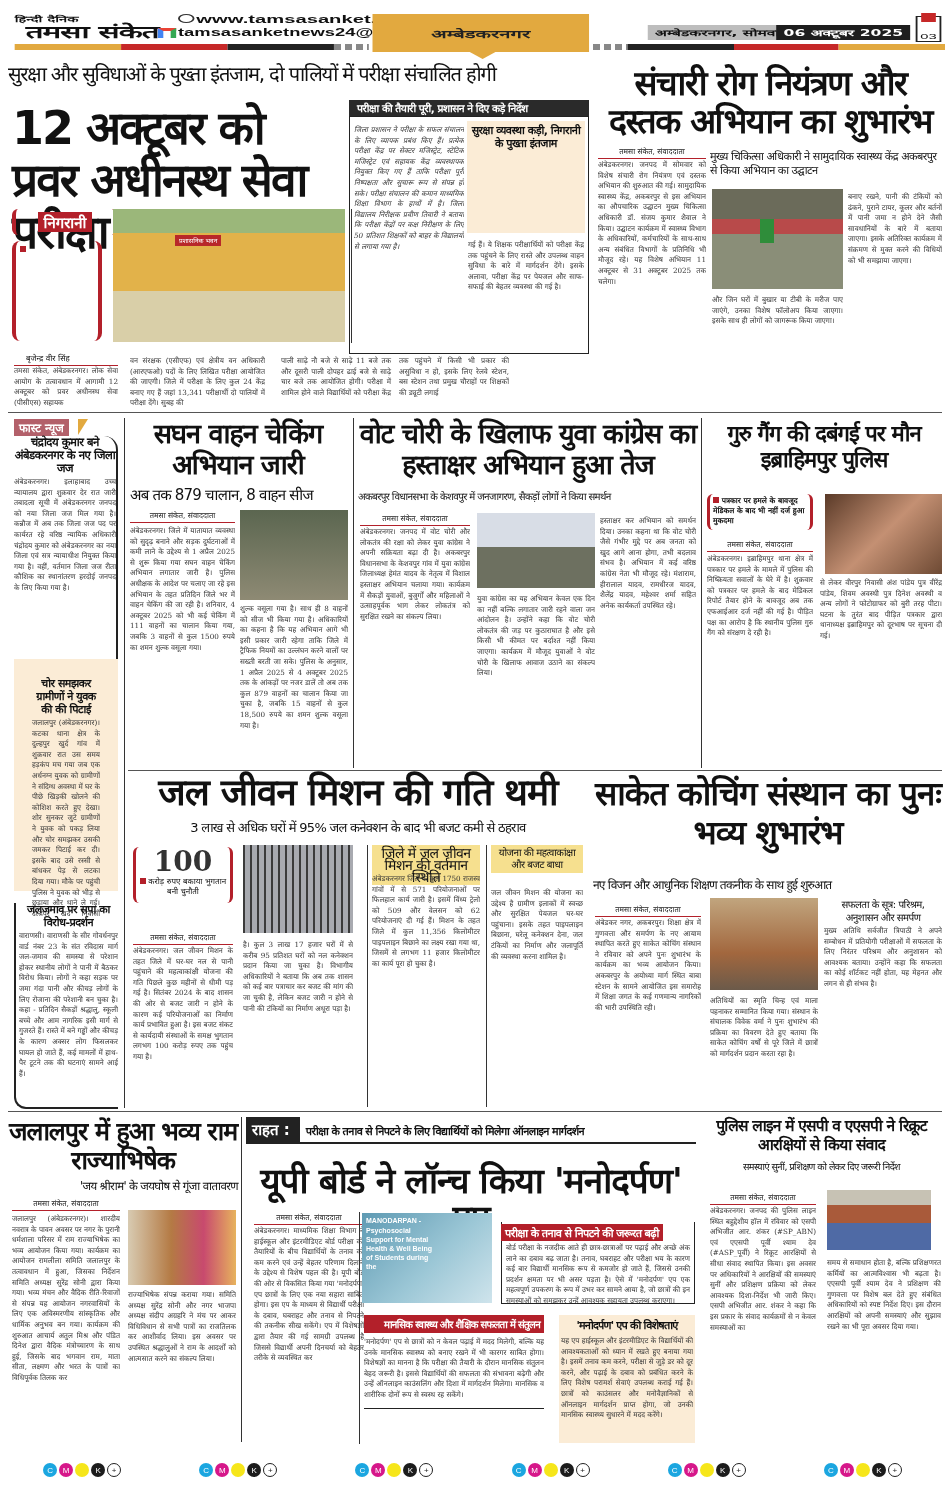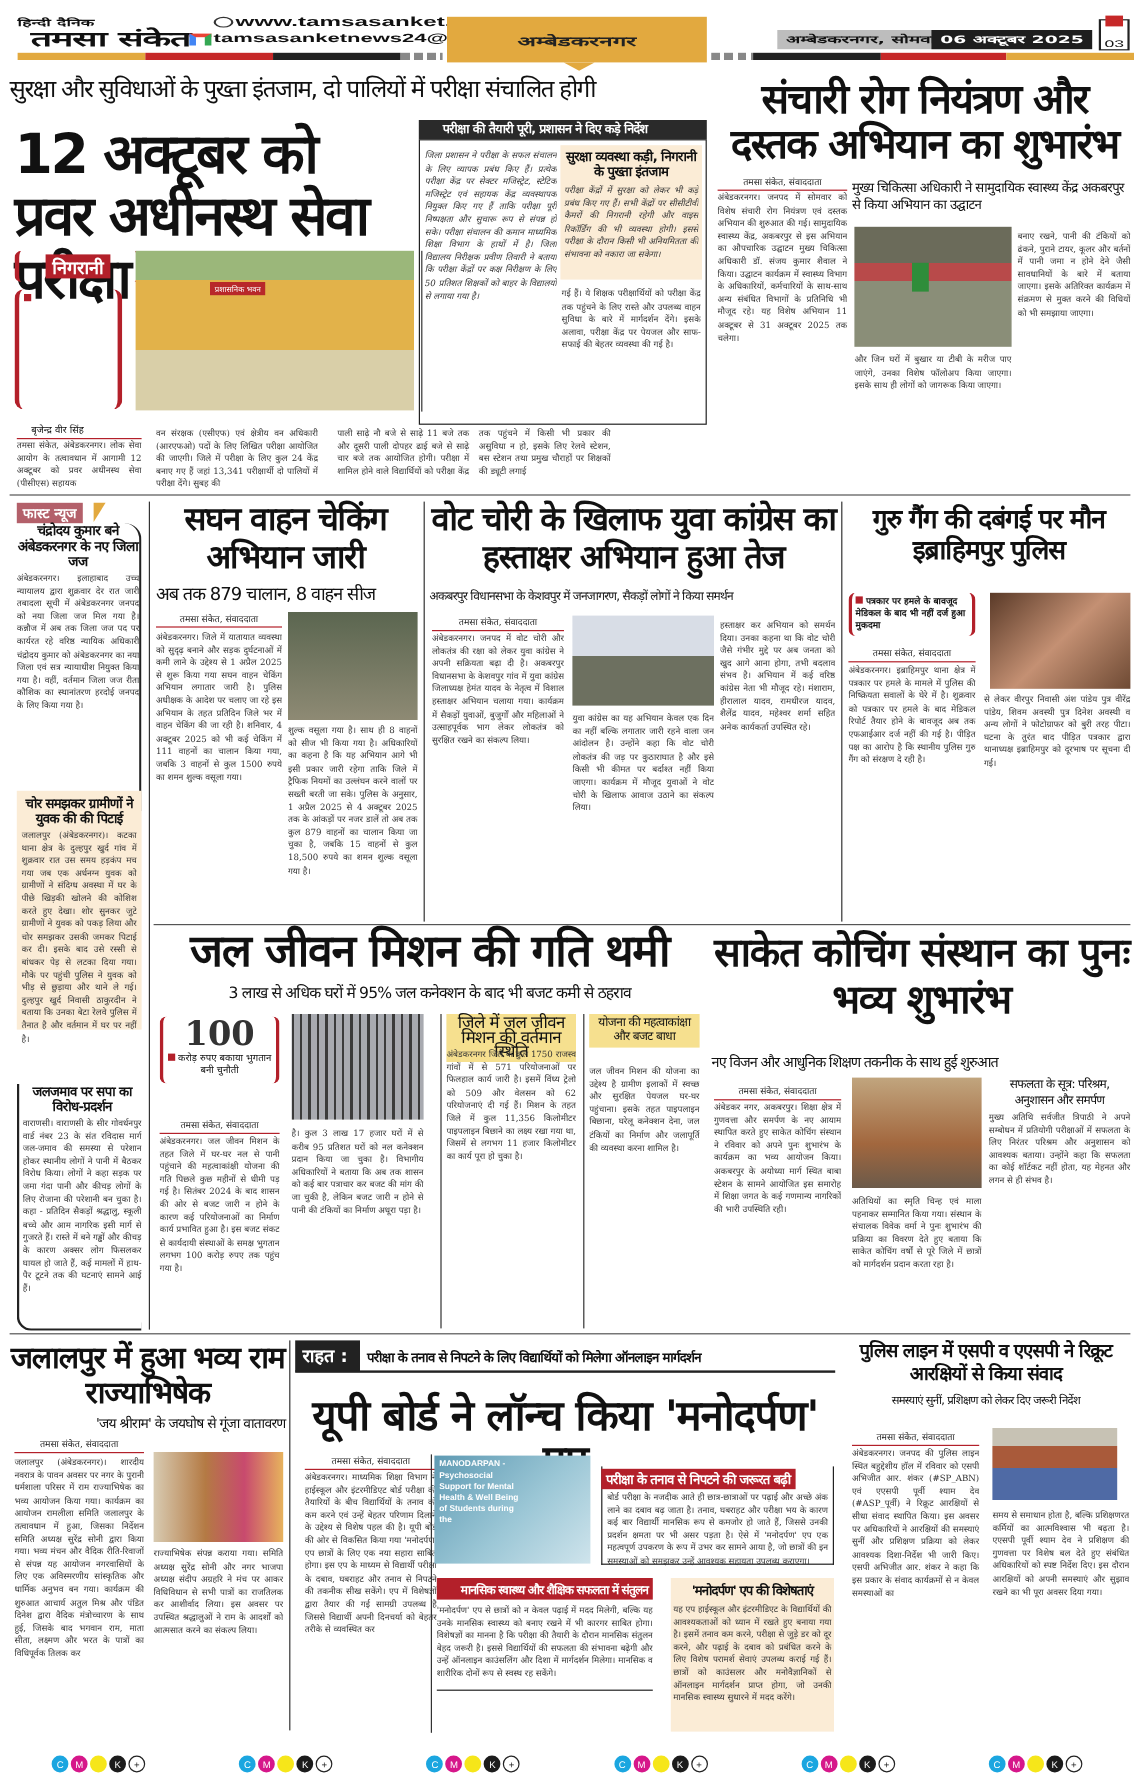--- a/index.html
+++ b/index.html
@@ -71,26 +71,25 @@
 <div class="abs photo" data-name="exam-building-photo" style="left:113px;top:209px;width:232px;height:133px;background:linear-gradient(#9bb77a 0 18%,#e2b24a 18% 62%,#d9cfa8 62%)">
   <div data-name="photo-sign" style="position:absolute;left:62px;top:26px;background:#b8282a;color:#fff;font-size:6.5px;padding:1px 4px">प्रशासनिक भवन</div>
 </div>
 <div class="abs rule-v" data-name="photo-border" style="left:351px;top:209px;height:134px;width:1px"></div>
 
 <div class="abs" data-name="exam-author" style="left:14px;top:352px;width:104px;font-size:8px;border-bottom:1.5px solid #b3202a;padding-left:12px;padding-bottom:2px">बृजेन्द्र वीर सिंह</div>
 <div class="abs body-text" data-name="exam-body-1" style="left:14px;top:366px;width:104px;height:44px">तमसा संकेत, अंबेडकरनगर। लोक सेवा आयोग के तत्वावधान में आगामी 12 अक्टूबर को प्रवर अधीनस्थ सेवा (पीसीएस) सहायक</div>
 <div class="abs body-text" data-name="exam-body-2" style="left:130px;top:356px;width:135px;height:54px">वन संरक्षक (एसीएफ) एवं क्षेत्रीय वन अधिकारी (आरएफओ) पदों के लिए लिखित परीक्षा आयोजित की जाएगी। जिले में परीक्षा के लिए कुल 24 केंद्र बनाए गए हैं जहां 13,341 परीक्षार्थी दो पालियों में परीक्षा देंगे। सुबह की</div>
 <div class="abs body-text" data-name="exam-body-3" style="left:281px;top:356px;width:228px;height:54px;column-count:2;column-gap:8px">पाली साढ़े नौ बजे से साढ़े 11 बजे तक और दूसरी पाली दोपहर ढाई बजे से साढ़े चार बजे तक आयोजित होगी। परीक्षा में शामिल होने वाले विद्यार्थियों को परीक्षा केंद्र तक पहुंचने में किसी भी प्रकार की असुविधा न हो, इसके लिए रेलवे स्टेशन, बस स्टेशन तथा प्रमुख चौराहों पर शिक्षकों की ड्यूटी लगाई</div>
 
-<div class="abs darkband" data-name="exam-panel-title" style="left:349px;top:100px;width:240px;height:16px;font-size:10.5px;font-weight:bold;padding-left:20px;line-height:16px;letter-spacing:-0.5px">परीक्षा की तैयारी पूरी, प्रशासन ने दिए कड़े निर्देश</div>
+<div class="abs darkband" data-name="exam-panel-title" style="left:349px;top:100px;width:240px;height:16px;font-size:10.5px;font-weight:bold;padding-left:8px;line-height:16px;letter-spacing:-0.5px">परीक्षा की तैयारी पूरी, प्रशासन ने दिए कड़े निर्देश</div>
 <div class="abs boxed" data-name="exam-panel-box" style="left:349px;top:116px;width:240px;height:238px"></div>
 <div class="abs body-text" data-name="exam-panel-text" style="left:354px;top:125px;width:110px;height:220px;font-style:italic">जिला प्रशासन ने परीक्षा के सफल संचालन के लिए व्यापक प्रबंध किए हैं। प्रत्येक परीक्षा केंद्र पर सेक्टर मजिस्ट्रेट, स्टेटिक मजिस्ट्रेट एवं सहायक केंद्र व्यवस्थापक नियुक्त किए गए हैं ताकि परीक्षा पूरी निष्पक्षता और सुचारू रूप से संपन्न हो सके। परीक्षा संचालन की कमान माध्यमिक शिक्षा विभाग के हाथों में है। जिला विद्यालय निरीक्षक प्रवीण तिवारी ने बताया कि परीक्षा केंद्रों पर कक्ष निरीक्षण के लिए 50 प्रतिशत शिक्षकों को बाहर के विद्यालयों से लगाया गया है।</div>
 <div class="abs cream" data-name="security-box" style="left:467px;top:121px;width:118px;height:112px;padding:3px">
   <div data-name="security-title" class="sub" style="font-size:11px;text-align:center;line-height:13px">सुरक्षा व्यवस्था कड़ी, निगरानी के पुख्ता इंतजाम</div>
-  <div data-name="security-text" class="body-text" style="font-style:italic;margin-top:4px;height:62px">परीक्षा केंद्रों में सुरक्षा को लेकर भी कड़े प्रबंध किए गए हैं। सभी केंद्रों पर सीसीटीवी कैमरों की निगरानी रहेगी और वाइस रिकॉर्डिंग की भी व्यवस्था होगी। इससे परीक्षा के दौरान किसी भी अनियमितता की संभावना को नकारा जा सकेगा।</div>
 </div>
 <div class="abs body-text" data-name="exam-panel-text-2" style="left:468px;top:240px;width:116px;height:110px">गई हैं। ये शिक्षक परीक्षार्थियों को परीक्षा केंद्र तक पहुंचने के लिए रास्ते और उपलब्ध वाहन सुविधा के बारे में मार्गदर्शन देंगे। इसके अलावा, परीक्षा केंद्र पर पेयजल और साफ-सफाई की बेहतर व्यवस्था की गई है।</div>
 
 <div class="abs hl" data-name="sanchari-headline" style="left:598px;top:64px;width:345px;font-size:34px;letter-spacing:-1.5px;line-height:38px;text-align:center">संचारी रोग नियंत्रण और दस्तक अभियान का शुभारंभ</div>
 <div class="abs byline" data-name="sanchari-byline" style="left:598px;top:146px;width:108px">तमसा संकेत, संवाददाता</div>
 <div class="abs sub" data-name="sanchari-subhead" style="left:710px;top:150px;width:232px;font-size:11px;line-height:14px;font-weight:normal">मुख्य चिकित्सा अधिकारी ने सामुदायिक स्वास्थ्य केंद्र अकबरपुर से किया अभियान का उद्घाटन</div>
 <div class="abs body-text" data-name="sanchari-body-1" style="left:598px;top:160px;width:108px;height:248px">अंबेडकरनगर। जनपद में सोमवार को विशेष संचारी रोग नियंत्रण एवं दस्तक अभियान की शुरुआत की गई। सामुदायिक स्वास्थ्य केंद्र, अकबरपुर से इस अभियान का औपचारिक उद्घाटन मुख्य चिकित्सा अधिकारी डॉ. संजय कुमार शैवाल ने किया। उद्घाटन कार्यक्रम में स्वास्थ्य विभाग के अधिकारियों, कर्मचारियों के साथ-साथ अन्य संबंधित विभागों के प्रतिनिधि भी मौजूद रहे। यह विशेष अभियान 11 अक्टूबर से 31 अक्टूबर 2025 तक चलेगा।</div>
 <div class="abs photo" data-name="sanchari-photo" style="left:712px;top:189px;width:131px;height:100px;background:linear-gradient(#6b6b5a 0 30%,#b84a4a 30% 45%,#8a8e78 45%)">
   <div data-name="green-flag-icon" style="position:absolute;left:48px;top:30px;width:14px;height:24px;background:#2f8d3a"></div>
 </div>
@@ -98,21 +97,21 @@
 <div class="abs body-text" data-name="sanchari-body-3" style="left:712px;top:295px;width:131px;height:113px">और जिन घरों में बुखार या टीबी के मरीज पाए जाएंगे, उनका विशेष फॉलोअप किया जाएगा। इसके साथ ही लोगों को जागरूक किया जाएगा।</div>
 
 <div class="abs" data-name="section-divider" style="left:8px;top:412px;width:934px;height:1px;background:#555"></div>
 
 <div class="abs" data-name="fast-news-label" style="left:14px;top:419px;background:#b3606a;color:#fff;font-size:11.5px;font-weight:bold;padding:1px 5px 1px 5px">फास्ट न्यूज</div>
 <div class="abs" data-name="fast-news-tab-arrow" style="left:78px;top:419px;width:0;height:0;border-left:10px solid #e2a93f;border-bottom:16px solid transparent"></div>
 <div class="abs" data-name="fast-news-item-1" style="left:14px;top:436px;width:104px;height:240px;border-right:2px solid #222;border-top-right-radius:14px">
   <div class="sub" data-name="fast-news-1-title" style="font-size:11.5px;line-height:13px;text-align:center">चंद्रोदय कुमार बने अंबेडकरनगर के नए जिला जज</div>
   <div class="body-text" data-name="fast-news-1-text" style="margin-top:2px;height:192px">अंबेडकरनगर। इलाहाबाद उच्च न्यायालय द्वारा शुक्रवार देर रात जारी तबादला सूची में अंबेडकरनगर जनपद को नया जिला जज मिल गया है। कन्नौज में अब तक जिला जज पद पर कार्यरत रहे वरिष्ठ न्यायिक अधिकारी चंद्रोदय कुमार को अंबेडकरनगर का नया जिला एवं सत्र न्यायाधीश नियुक्त किया गया है। वहीं, वर्तमान जिला जज रीता कौशिक का स्थानांतरण हरदोई जनपद के लिए किया गया है।</div>
 </div>
-<div class="abs cream" data-name="fast-news-item-2" style="left:14px;top:659px;width:104px;height:199px;padding:4px">
+<div class="abs cream" data-name="fast-news-item-2" style="left:14px;top:659px;width:104px;height:232px;padding:18px">
   <div class="sub" data-name="fast-news-2-title" style="font-size:11px;line-height:13px;text-align:center">चोर समझकर ग्रामीणों ने युवक की की पिटाई</div>
   <div class="body-text" data-name="fast-news-2-text" style="margin-top:2px;height:198px">जलालपुर (अंबेडकरनगर)। कटका थाना क्षेत्र के दुल्हपुर खुर्द गांव में शुक्रवार रात उस समय हड़कंप मच गया जब एक अर्धनग्न युवक को ग्रामीणों ने संदिग्ध अवस्था में घर के पीछे खिड़की खोलने की कोशिश करते हुए देखा। शोर सुनकर जुटे ग्रामीणों ने युवक को पकड़ लिया और चोर समझकर उसकी जमकर पिटाई कर दी। इसके बाद उसे रस्सी से बांधकर पेड़ से लटका दिया गया। मौके पर पहुंची पुलिस ने युवक को भीड़ से छुड़ाया और थाने ले गई। दुल्हपुर खुर्द निवासी ठाकुरदीन ने बताया कि उनका बेटा रेलवे पुलिस में तैनात है और वर्तमान में घर पर नहीं है।</div>
 </div>
 <div class="abs" data-name="fast-news-item-3" style="left:14px;top:903px;width:104px;height:206px;border-left:2px solid #222;border-bottom:2px solid #222;border-bottom-left-radius:12px;padding-left:3px">
   <div class="sub" data-name="fast-news-3-title" style="font-size:11px;line-height:13px;text-align:center">जलजमाव पर सपा का विरोध-प्रदर्शन</div>
   <div class="body-text" data-name="fast-news-3-text" style="margin-top:2px;height:176px">वाराणसी। वाराणसी के सीर गोवर्धनपुर वार्ड नंबर 23 के संत रविदास मार्ग जल-जमाव की समस्या से परेशान होकर स्थानीय लोगों ने पानी में बैठकर विरोध किया। लोगों ने कहा सड़क पर जमा गंदा पानी और कीचड़ लोगों के लिए रोजाना की परेशानी बन चुका है। कहा - प्रतिदिन सैकड़ों श्रद्धालु, स्कूली बच्चे और आम नागरिक इसी मार्ग से गुजरते हैं। रास्ते में बने गड्ढों और कीचड़ के कारण अक्सर लोग फिसलकर घायल हो जाते हैं, कई मामलों में हाथ-पैर टूटने तक की घटनाएं सामने आई हैं।</div>
 </div>
 <div class="abs rule-v" data-name="column-rule-left" style="left:124px;top:418px;height:690px"></div>
 
 <div class="abs hl" data-name="vahan-headline" style="left:128px;top:418px;width:220px;font-size:27px;line-height:31px;text-align:center">सघन वाहन चेकिंग अभियान जारी</div>

